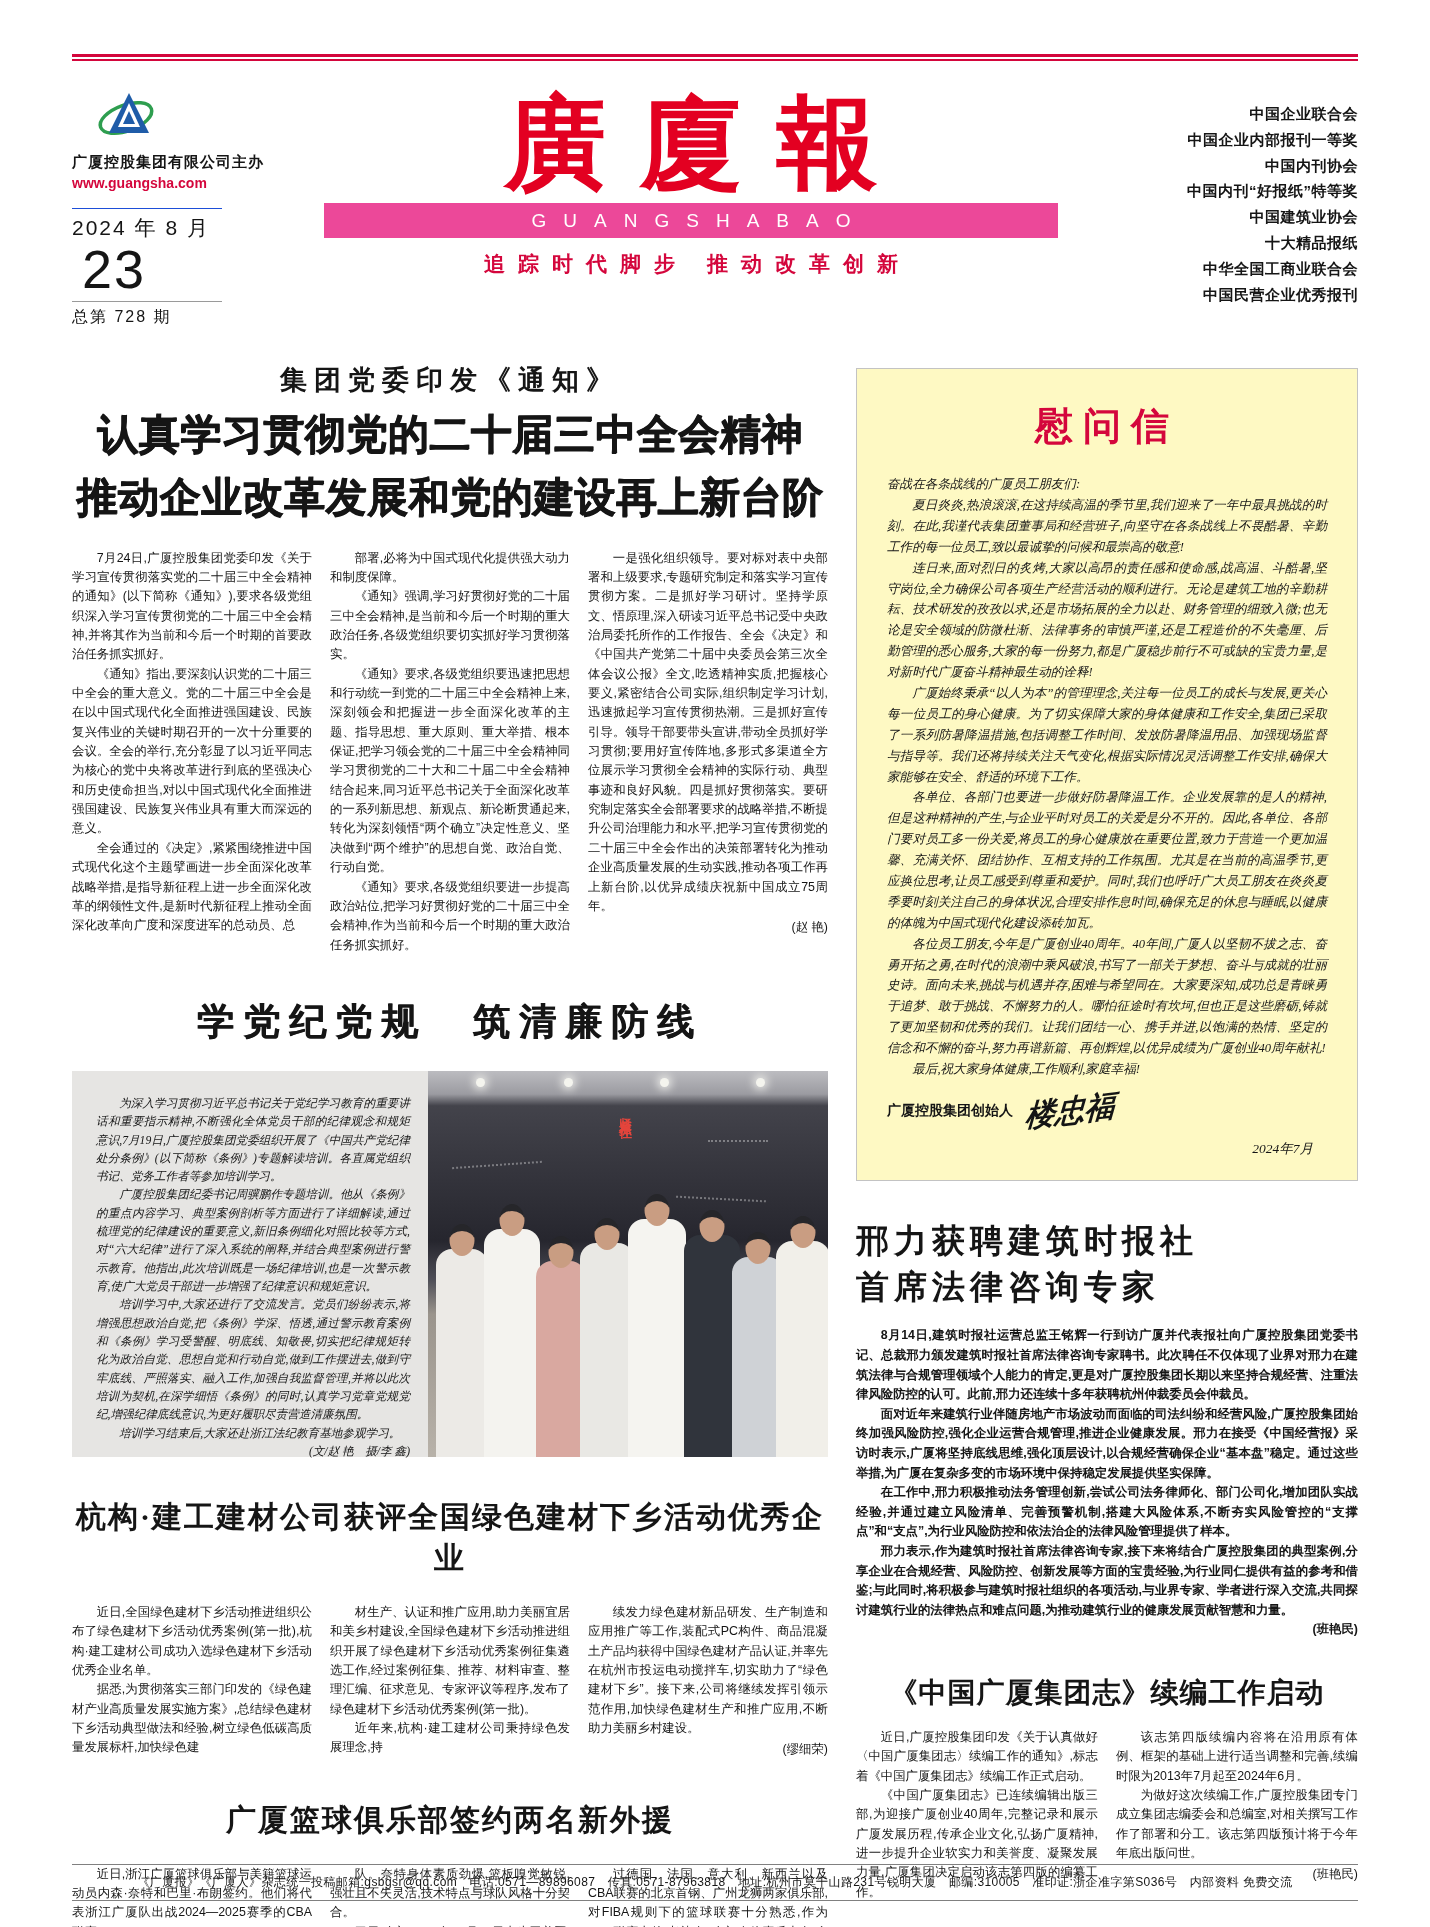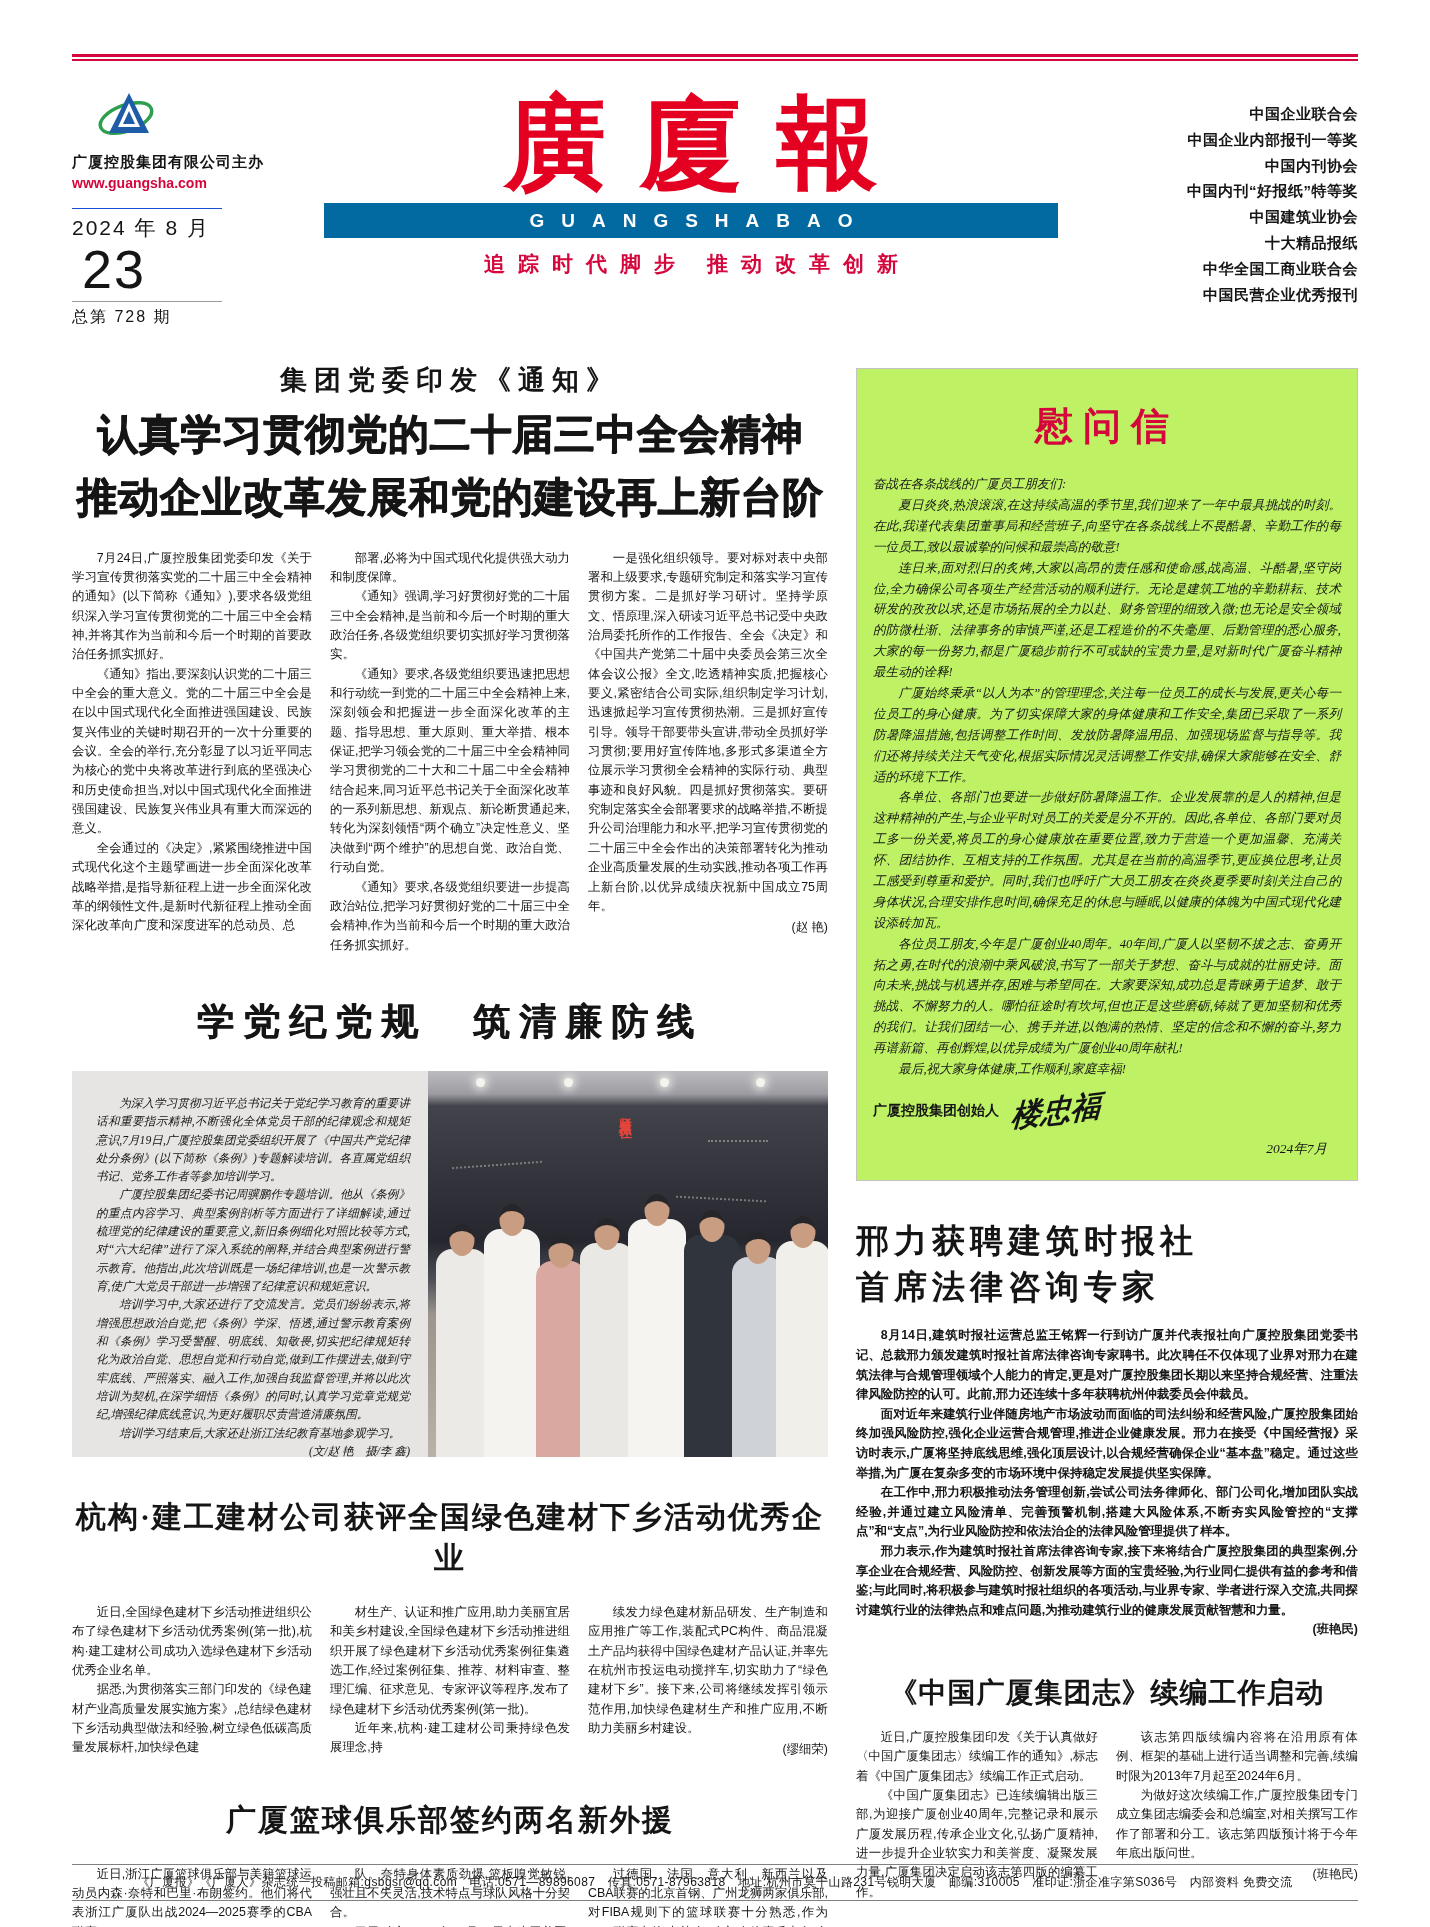--- a/index.html
+++ b/index.html
@@ -18,21 +18,21 @@
   .logo { display:block; margin-left:24px; }
   .publisher { font-size:15px; font-weight:bold; margin-top:8px; letter-spacing:1px; }
   .website { color:#d4063c; font-size:14px; font-weight:bold; margin-top:3px; text-decoration:none; display:inline-block; }
   .date-block { margin-top:16px; border-top:1px solid #1d4ed8; padding-top:5px; width:150px; }
   .mast-date { font-size:21px; letter-spacing:2px; }
   .mast-day { font-size:54px; line-height:1.02; letter-spacing:2px; padding-left:10px; }
   .mast-issue { font-size:16px; border-top:1px solid #9a9a9a; margin-top:4px; padding-top:5px; letter-spacing:2px; }
   .mast-center { flex:1; text-align:center; padding-top:2px; }
   .calligraphy { font-family:"DejaVu Serif", serif; font-weight:bold; color:#e30021;
     font-size:102px; line-height:1.04; letter-spacing:34px; text-indent:34px; white-space:nowrap; }
-  .roman-bar { background:#0369a1; color:#ffffff; font-size:19px; font-weight:bold;
+  .roman-bar { background:#ec4899; color:#ffffff; font-size:19px; font-weight:normal;
     letter-spacing:17px; text-indent:17px; padding:7px 0 6px; margin-top:8px;text-align:center; }
   .slogan { color:#d4063c; font-size:21px; font-weight:bold; letter-spacing:13px; text-indent:13px; margin-top:12px; }
   .mast-right { width:300px; text-align:right; font-size:15px; font-weight:bold;
     line-height:1.72; padding-top:14px; letter-spacing:.5px; }
   .mast-right p { margin:0; }
 
   
   .main { display:flex; gap:28px; padding:34px 72px 0; }
   .col-left { width:756px; flex:none; }
   .col-right { flex:1; min-width:0; }
@@ -66,21 +66,21 @@
   .person { position:absolute; bottom:0; border-radius:16px 16px 0 0; }
   .person::before { content:""; position:absolute; top:-25px; left:50%;
     transform:translateX(-50%); width:25px; height:25px; border-radius:50%;
     background:#c99d82; border-top:7px solid #26262a; }
 
   
   .sec-head-serif { text-align:center; font-family:"Liberation Serif", serif;
     font-size:30px; font-weight:bold; letter-spacing:2px; margin:40px 0 18px; }
 
   
-  .letter-box { border:1px solid #c3c3c3; padding:22px 16px 20px; margin-top:6px; background:#bef264; }
+  .letter-box { border:1px solid #c3c3c3; padding:22px 30px 20px; margin-top:6px; background:#fef9c3; }
   .letter-title { color:#d4063c; text-align:center; font-family:"Liberation Serif", serif;
     font-size:38px; font-weight:bold; letter-spacing:10px; margin:10px 0 22px; }
   .letter-body { font-family:"Liberation Serif", serif; font-style:italic;
     font-size:12.6px; line-height:1.66; text-align:justify; }
   .letter-body p { margin:0; text-indent:2em; }
   .letter-body p.salutation { text-indent:0; }
   .letter-sign { display:flex; justify-content:flex-start; align-items:center;
     gap:12px; margin-top:16px; }
   .sign-title { font-size:14px; font-weight:bold; font-style:normal; }
   .sign-name { font-family:"DejaVu Serif", serif; font-size:30px; font-weight:bold;

